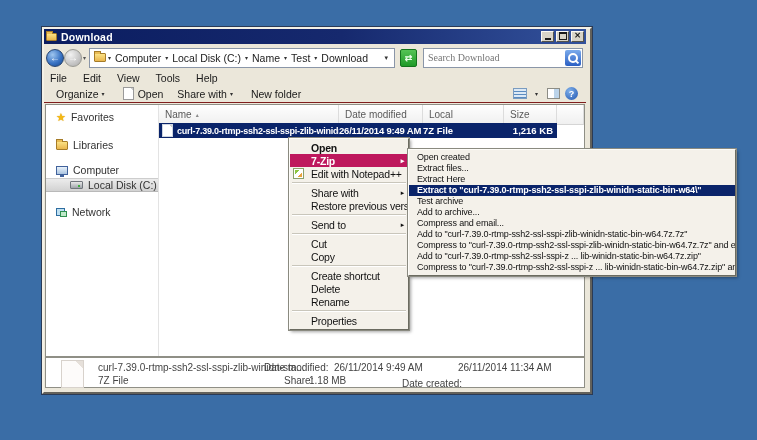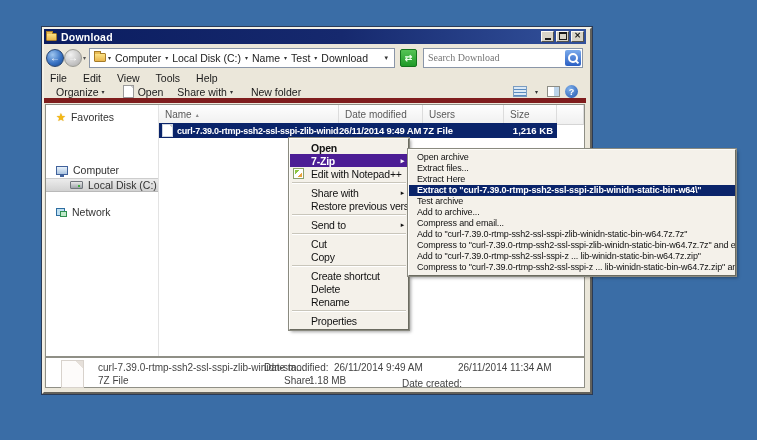--- a/index.html
+++ b/index.html
@@ -50,21 +50,21 @@
   .lens{width:6px;height:6px;border:2px solid #fff;border-radius:50%;position:relative}
   .lens::after{content:"";position:absolute;width:4px;height:2px;background:#fff;
     transform:rotate(45deg);left:5px;top:6px}
 
   
   .menubar{position:absolute;left:0;top:42px;width:542px;height:14px;display:flex;
     align-items:center;font-size:10.5px;color:#1a1a1a}
   .menubar span{padding:0 8px}
   .toolbar{position:absolute;left:0;top:56px;width:542px;height:18px;display:flex;
     align-items:center;font-size:10.5px;color:#1a1a1a;box-sizing:border-box;padding:0 8px 0 12px;
-    border-bottom:5px solid #7f1d1d}
+    border-bottom:1px solid #7f1d1d}
   .tcaret{font-size:6px;color:#333;margin:0 4px 0 3px}
   .tlabel{white-space:nowrap}
   .tgap{width:14px}
   .docicon{width:9px;height:11px;background:#fff;border:1px solid #9a9a9a;margin-right:4px;
     background-image:linear-gradient(225deg,#cfcfcf 0 2px,transparent 2px)}
   .toolright{margin-left:auto;display:flex;align-items:center;gap:5px}
   .viewsicon{width:14px;height:11px;border:1px solid #7a9cc0;background:
     repeating-linear-gradient(#dce9f5 0 2px,#5b8cc0 2px 3px);box-sizing:border-box}
   .previcon{width:13px;height:11px;border:1px solid #8d8d85;box-sizing:border-box;
     background:linear-gradient(90deg,#fff 0 55%,#bcd4ea 55% 100%)}
@@ -121,21 +121,21 @@
     border:1px solid #d8d2cc;background-image:linear-gradient(225deg,#e6e0da 0 5px,transparent 5px)}
   .dtext{position:absolute;font-size:10px;color:#444;white-space:nowrap}
 
   
   .menu{background:#f4f1ea;border:1px solid;border-color:#fdfcf8 #6b6b60 #6b6b60 #fdfcf8;
     box-shadow:0 0 0 1px #8a8a80,2px 2px 3px rgba(0,0,0,.35);padding:2px 0;box-sizing:border-box}
   .ctxmenu{position:absolute;left:289px;top:138px;width:120px;z-index:5}
   .mi{height:13px;display:flex;align-items:center;padding:0 6px 0 21px;font-size:10.5px;
     letter-spacing:-.2px;color:#111;position:relative;white-space:nowrap}
   .mi.bold{font-weight:bold}
-  .mi.hl{background:#4c1d95;color:#fff;font-weight:bold}
+  .mi.hl{background:#be185d;color:#fff;font-weight:bold}
   .mi .marrow{position:absolute;right:4px;font-size:7px;top:3px}
   .msep{height:1px;background:#c9c6bb;border-bottom:1px solid #fff;margin:2px 2px}
   .nppicon{position:absolute;left:3px;top:1px;width:11px;height:11px;background:#fff;
     border:1px solid #8aa06a;box-sizing:border-box}
   .nppicon::after{content:"";position:absolute;left:1px;top:1px;width:7px;height:7px;
     background:linear-gradient(135deg,#8dc63f 0 3px,transparent 3px),
                linear-gradient(315deg,#e8a33d 0 3px,transparent 3px)}
 
   
   .submenu{position:absolute;left:408px;top:149px;width:328px;z-index:6}
@@ -223,20 +223,24 @@
       <div class="helpicon">?</div>
     </div>
   </div>
 
   <div class="main">
     <div class="sidebar">
       <div class="sideitem" style="top:5px">
         <span class="ico-star">★</span>
         <span>Favorites</span>
       </div>
+      <div class="sideitem" style="top:33px">
+        <div class="ico-folder"></div>
+        <span>Libraries</span>
+      </div>
       <div class="sideitem" style="top:58px">
         <div class="ico-comp"></div>
         <span>Computer</span>
       </div>
       <div class="sideitem indent selected" style="top:73px">
         <div class="ico-drive"></div>
         <span>Local Disk (C:)</span>
       </div>
       <div class="sideitem" style="top:100px">
         <div class="ico-net"></div>
@@ -247,21 +251,21 @@
     <div class="filelist">
       <div class="lheader">
         <div class="hcol" style="width:180px">
           <span>Name</span>
           <span class="sortglyph">▴</span>
         </div>
         <div class="hcol" style="width:84px">
           <span>Date modified</span>
         </div>
         <div class="hcol" style="width:81px">
-          <span>Users</span>
+          <span>Local</span>
         </div>
         <div class="hcol" style="width:53px">
           <span>Size</span>
         </div>
         <div class="hcol" style="flex:1"></div>
       </div>
 
       <div class="frow">
         <div class="c-name">
           <div class="filedoc"></div>
@@ -329,21 +333,21 @@
   <div class="mi">
       <span>Rename</span>
     </div>
   <div class="msep"></div>
   <div class="mi">
       <span>Properties</span>
     </div>
 </div>
 
 <div class="menu submenu">
-  <div class="smi">Open archive</div>
+  <div class="smi">Open created</div>
   <div class="smi">Extract files...</div>
   <div class="smi">Extract Here</div>
   <div class="smi hl">Extract to "curl-7.39.0-rtmp-ssh2-ssl-sspi-zlib-winidn-static-bin-w64\"</div>
   <div class="smi">Test archive</div>
   <div class="smi">Add to archive...</div>
   <div class="smi">Compress and email...</div>
   <div class="smi">Add to "curl-7.39.0-rtmp-ssh2-ssl-sspi-zlib-winidn-static-bin-w64.7z.7z"</div>
   <div class="smi">Compress to "curl-7.39.0-rtmp-ssh2-ssl-sspi-zlib-winidn-static-bin-w64.7z.7z" and email</div>
   <div class="smi">Add to "curl-7.39.0-rtmp-ssh2-ssl-sspi-z ... lib-winidn-static-bin-w64.7z.zip"</div>
   <div class="smi">Compress to "curl-7.39.0-rtmp-ssh2-ssl-sspi-z ... lib-winidn-static-bin-w64.7z.zip" and email</div>

